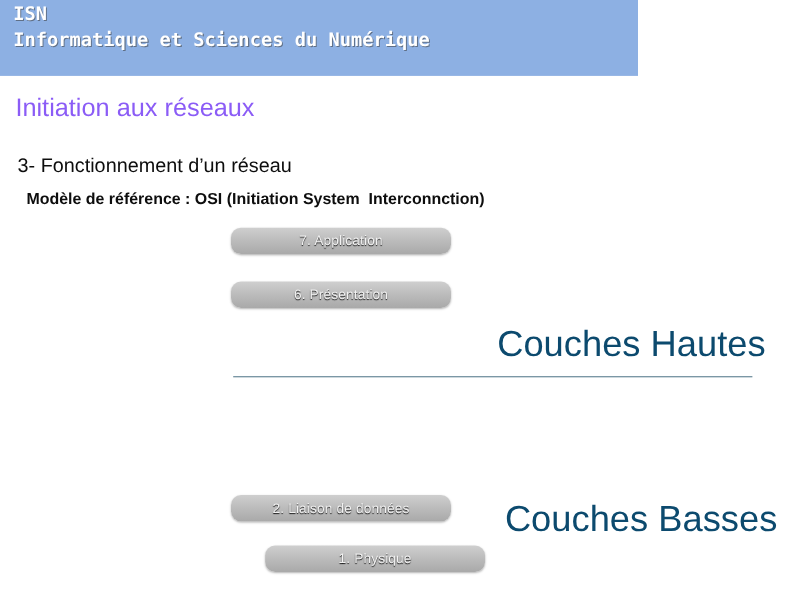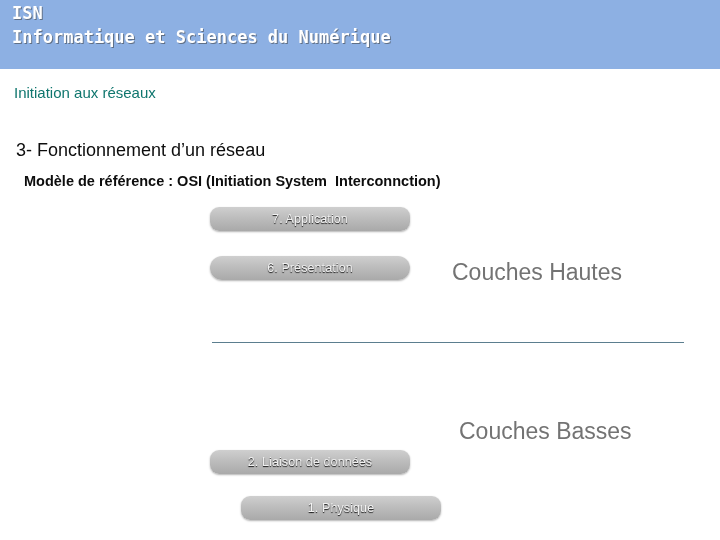--- a/index.html
+++ b/index.html
@@ -13,21 +13,21 @@
     font-family: "Liberation Sans", sans-serif;
     overflow: hidden;
     position: relative;
   }
 
   
   #header-band {
     position: absolute;
     left: 0;
     top: 0;
-    width: 720px;
+    width: 580px;
     height: 69px;
     background: #8db0e3;
     box-sizing: border-box;
   }
   #header-band .hdr-line {
     font-family: "DejaVu Sans Mono", "Liberation Mono", monospace;
     font-weight: bold;
     color: #ffffff;
     text-shadow: 1px 1px 0 rgba(60,60,60,0.55);
     letter-spacing: 0px;
@@ -46,22 +46,22 @@
     top: 26px;
     font-size: 17px;
     line-height: 22px;
   }
 
   
   #subtitle {
     position: absolute;
     left: 14px;
     top: 84px;
-    font-size: 15px;
-    color: #0f766e;
+    font-size: 23px;
+    color: #8b5cf6;
     white-space: pre;
   }
   #section-title {
     position: absolute;
     left: 16px;
     top: 140px;
     font-size: 18px;
     color: #0d0d0d;
     white-space: pre;
   }
@@ -125,23 +125,24 @@
     left: 212px;
     top: 342px;
     width: 472px;
     height: 0;
     border-top: 1.6px solid #5b7e8f;
   }
 
   
   .group-caption {
     position: absolute;
-    font-size: 23px;
-    color: #737373;
+    font-size: 33px;
+    color: #0c4a6e;
     white-space: nowrap;
+    margin-top: 35px;
   }
   #caption-hautes {
     left: 452px;
     top: 259px;
   }
   #caption-basses {
     left: 459px;
     top: 418px;
   }
 </style>
@@ -160,21 +161,21 @@
 <div id="model-line">Modèle de référence : OSI (Initiation System  Interconnction)</div>
 
 <div id="osi-stack">
 
   <div class="osi-layer" style="top:0px;">
     <div class="osi-layer-inner">
       <span class="osi-label">7. Application</span>
     </div>
   </div>
 
-  <div class="osi-layer" style="top:48.6px;border-radius:16px;">
+  <div class="osi-layer" style="top:48.6px;">
     <div class="osi-layer-inner">
       <span class="osi-label">6. Présentation</span>
     </div>
   </div>
 
 
 
 
   <div class="osi-layer" style="top:243px;">
     <div class="osi-layer-inner">

